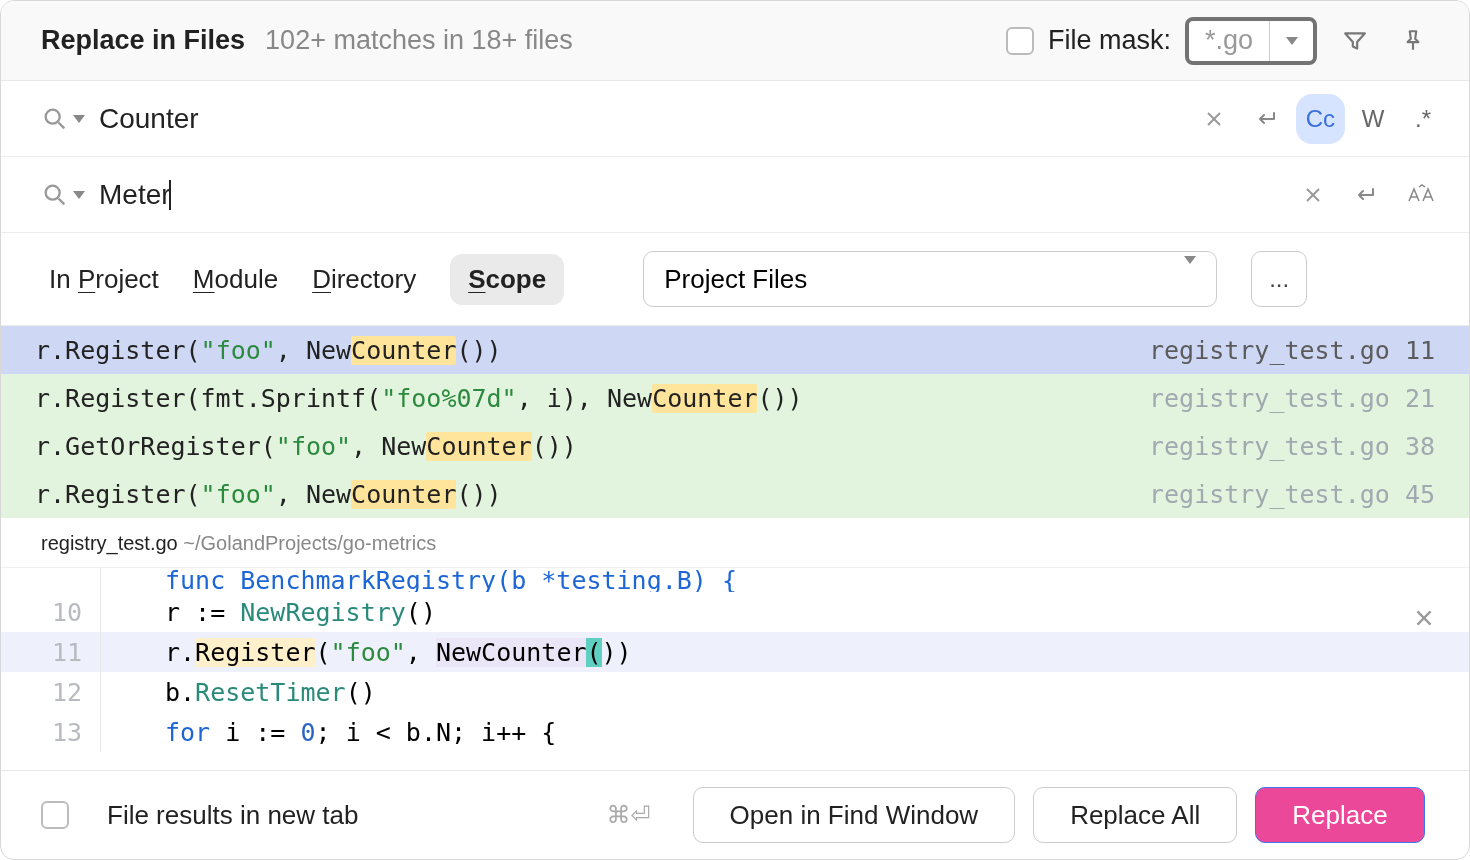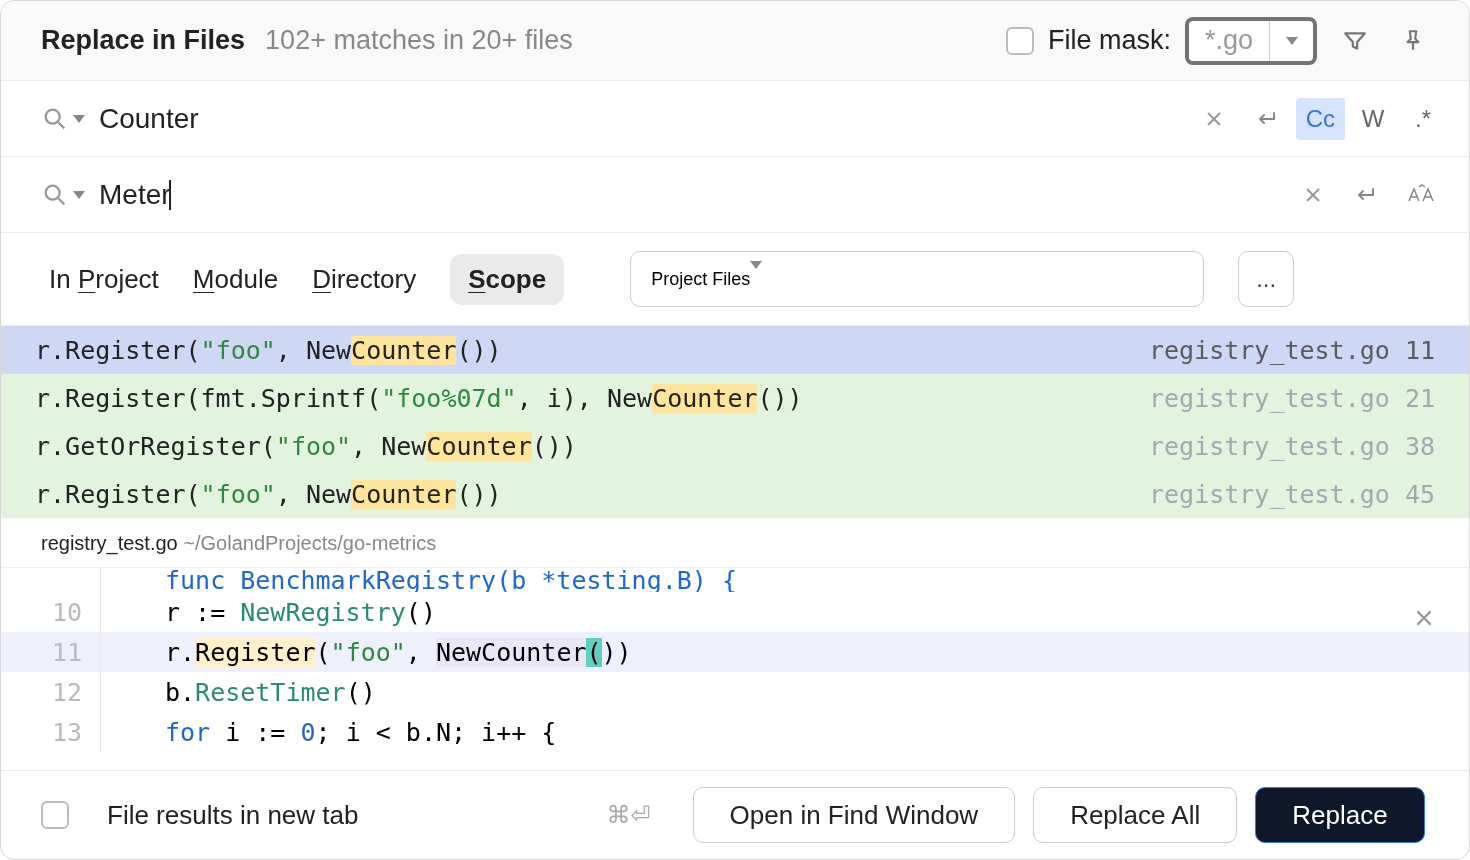--- a/index.html
+++ b/index.html
@@ -46,37 +46,37 @@
   height: 76px; border-bottom: 1px solid #ececec;
 }
 .search-icon { color: #999; margin-right: 14px; display:flex;align-items:center; }
 .search-input {
   flex: 1; border: none; outline: none; font-size: 28px; color: #222;
   font-family: inherit; background: transparent;
 }
 .search-input::placeholder { color: #999; }
 .row-icons { display:flex; align-items:center; gap: 6px; }
 .toggle-btn {
-  height: 42px; padding: 0 10px; border-radius: 4px;
+  height: 50px; padding: 0 10px; border-radius: 16px;
   display:flex;align-items:center;justify-content:center;
   font-size: 24px; color: #666; min-width: 44px;
 }
 .toggle-btn.active { background: #d6e4ff; color: #3a6fe0; }
 .replace-cursor { display:inline-block; width:2px; height:30px; background:#222; vertical-align:middle; margin-left:-2px; }
 .scope-row {
   display: flex; align-items:center; padding: 18px 24px 18px 48px; gap: 34px;
   border-bottom: 1px solid #ececec;
 }
 .scope-tab { font-size: 26px; color: #222; padding: 10px 0; }
 .scope-tab u { text-decoration: underline; text-decoration-thickness:1px; text-underline-offset:4px; }
 .scope-tab.active { background: #eaeaea; border-radius: 12px; padding: 10px 18px; font-weight:600; }
 .scope-select {
-  display:flex;align-items:center;justify-content:flex-start;
+  display:flex;align-items:center;justify-content:space-between;
   border:1px solid #ccc; border-radius:10px; height:56px; flex:0 0 574px; padding: 0 20px;
-  font-size: 18px; margin-left: 32px;
+  font-size: 26px; margin-left: 45px;
 }
 .ellipsis-btn {
   width:56px;height:56px;border:1px solid #ccc;border-radius:10px;
   display:flex;align-items:center;justify-content:center;font-size:24px;color:#444;
 }
 .results { flex: 0 0 auto; }
 .result-row {
   display:flex; align-items:center; justify-content: space-between;
   height: 48px; padding: 0 34px;
   font-family: ui-monospace, "SF Mono", Menlo, monospace;
@@ -108,31 +108,31 @@
 .footer {
   display:flex;align-items:center; padding: 16px 40px; gap:18px;
   border-top:1px solid #e8e8e8; margin-top:auto;
 }
 .footer .label { font-size: 26px; color:#222; margin-left:6px; margin-right: 230px;}
 .shortcut { color:#aaa; font-size:24px; margin-right: 24px; }
 .btn {
   height: 56px; padding: 0 36px; border-radius: 10px; border:1px solid #ccc;
   background:#fff; font-size: 26px; color:#222; display:flex;align-items:center;
 }
-.btn.primary { background:#0f172a; color:#fff; border-color:#3978f2; padding: 0 36px; }
+.btn.primary { background:#ec4899; color:#fff; border-color:#3978f2; padding: 0 36px; }
 .chevron-down-sm { width:0;height:0;border-left:6px solid transparent;border-right:6px solid transparent;border-top:8px solid #888; }
 .close-x-line { stroke: #999; stroke-width: 2; }
 .close-preview { position:absolute; top:38px; right:34px; color:#888; }
 </style>
 </head>
 <body>
 
 <div class="header">
   <div class="title">Replace in Files</div>
-  <div class="matches">102+ matches in 20+ files</div>
+  <div class="matches">102+ matches in 18+ files</div>
   <div class="header-spacer"></div>
   <div class="checkbox"></div>
   <div class="mask-label">File mask:</div>
   <div class="mask-select">
     <span class="mask-value">*.go</span>
     <span class="mask-chevron">
         <span class="chevron-down-sm"></span>
       </span>
   </div>
   <div class="icon-btn">

